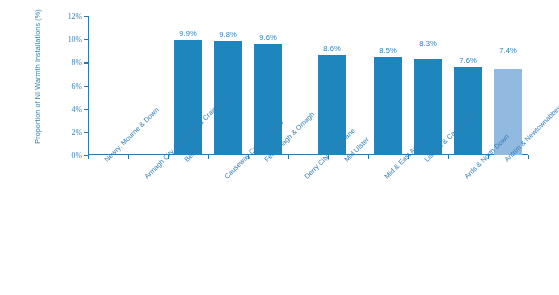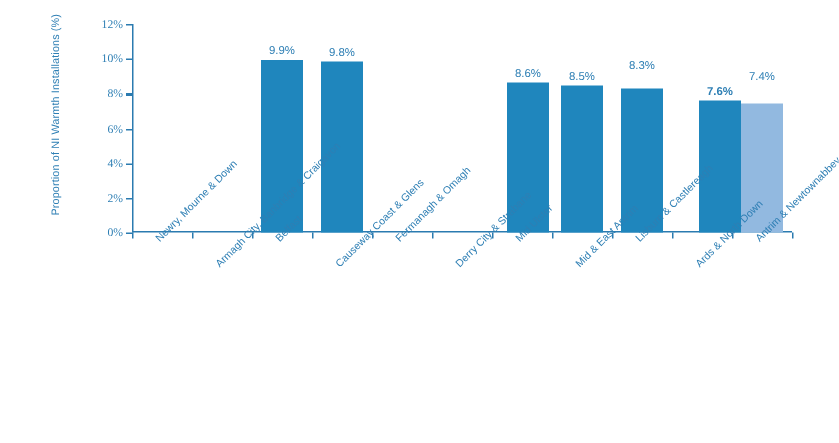--- a/index.html
+++ b/index.html
@@ -167,33 +167,37 @@
       </div>
     <div class="bars">
         <div class="bar-slot" style="left: 80px; width: 40px;">
           <div class="bar-rect" style="height: 114.675px; background: rgb(31, 134, 189);"></div>
           <div class="bar-value" style="bottom: 116.675px;">9.9%</div>
         </div>
         <div class="bar-slot" style="left: 120px; width: 40px;">
           <div class="bar-rect" style="height: 113.517px; background: rgb(31, 134, 189);"></div>
           <div class="bar-value" style="bottom: 115.517px;">9.8%</div>
         </div>
-        <div class="bar-slot" style="left: 244px; width: 40px;">
+        <div class="bar-slot" style="left: 160px; width: 40px;">
+          <div class="bar-rect" style="height: 111.2px; background: rgb(31, 134, 189);"></div>
+          <div class="bar-value" style="bottom: 113.2px;">9.6%</div>
+        </div>
+        <div class="bar-slot" style="left: 224px; width: 40px;">
           <div class="bar-rect" style="height: 99.6167px; background: rgb(31, 134, 189);"></div>
           <div class="bar-value" style="bottom: 101.617px;">8.6%</div>
         </div>
         <div class="bar-slot" style="left: 280px; width: 40px;">
           <div class="bar-rect" style="height: 98.4583px; background: rgb(31, 134, 189);"></div>
           <div class="bar-value" style="bottom: 100.458px;">8.5%</div>
         </div>
         <div class="bar-slot" style="left: 320px; width: 40px;">
           <div class="bar-rect" style="height: 96.1417px; background: rgb(31, 134, 189);"></div>
           <div class="bar-value" style="bottom: 107px;">8.3%</div>
         </div>
-        <div class="bar-slot" style="left: 372px; width: 40px; font-weight: bold;">
+        <div class="bar-slot" style="left: 360px; width: 40px;">
           <div class="bar-rect" style="height: 88.0333px; background: rgb(31, 134, 189);"></div>
           <div class="bar-value" style="bottom: 90.0333px;">7.6%</div>
         </div>
         <div class="bar-slot" style="left: 400px; width: 40px;">
           <div class="bar-rect highlight" style="height: 85.7167px; background: rgb(146, 185, 224);"></div>
           <div class="bar-value" style="bottom: 100px;">7.4%</div>
         </div>
         <div class="x-tick-mark" style="left: 0px;"></div>
         <div class="x-tick-mark" style="left: 40px;"></div>
         <div class="x-tick-mark" style="left: 80px;"></div>

